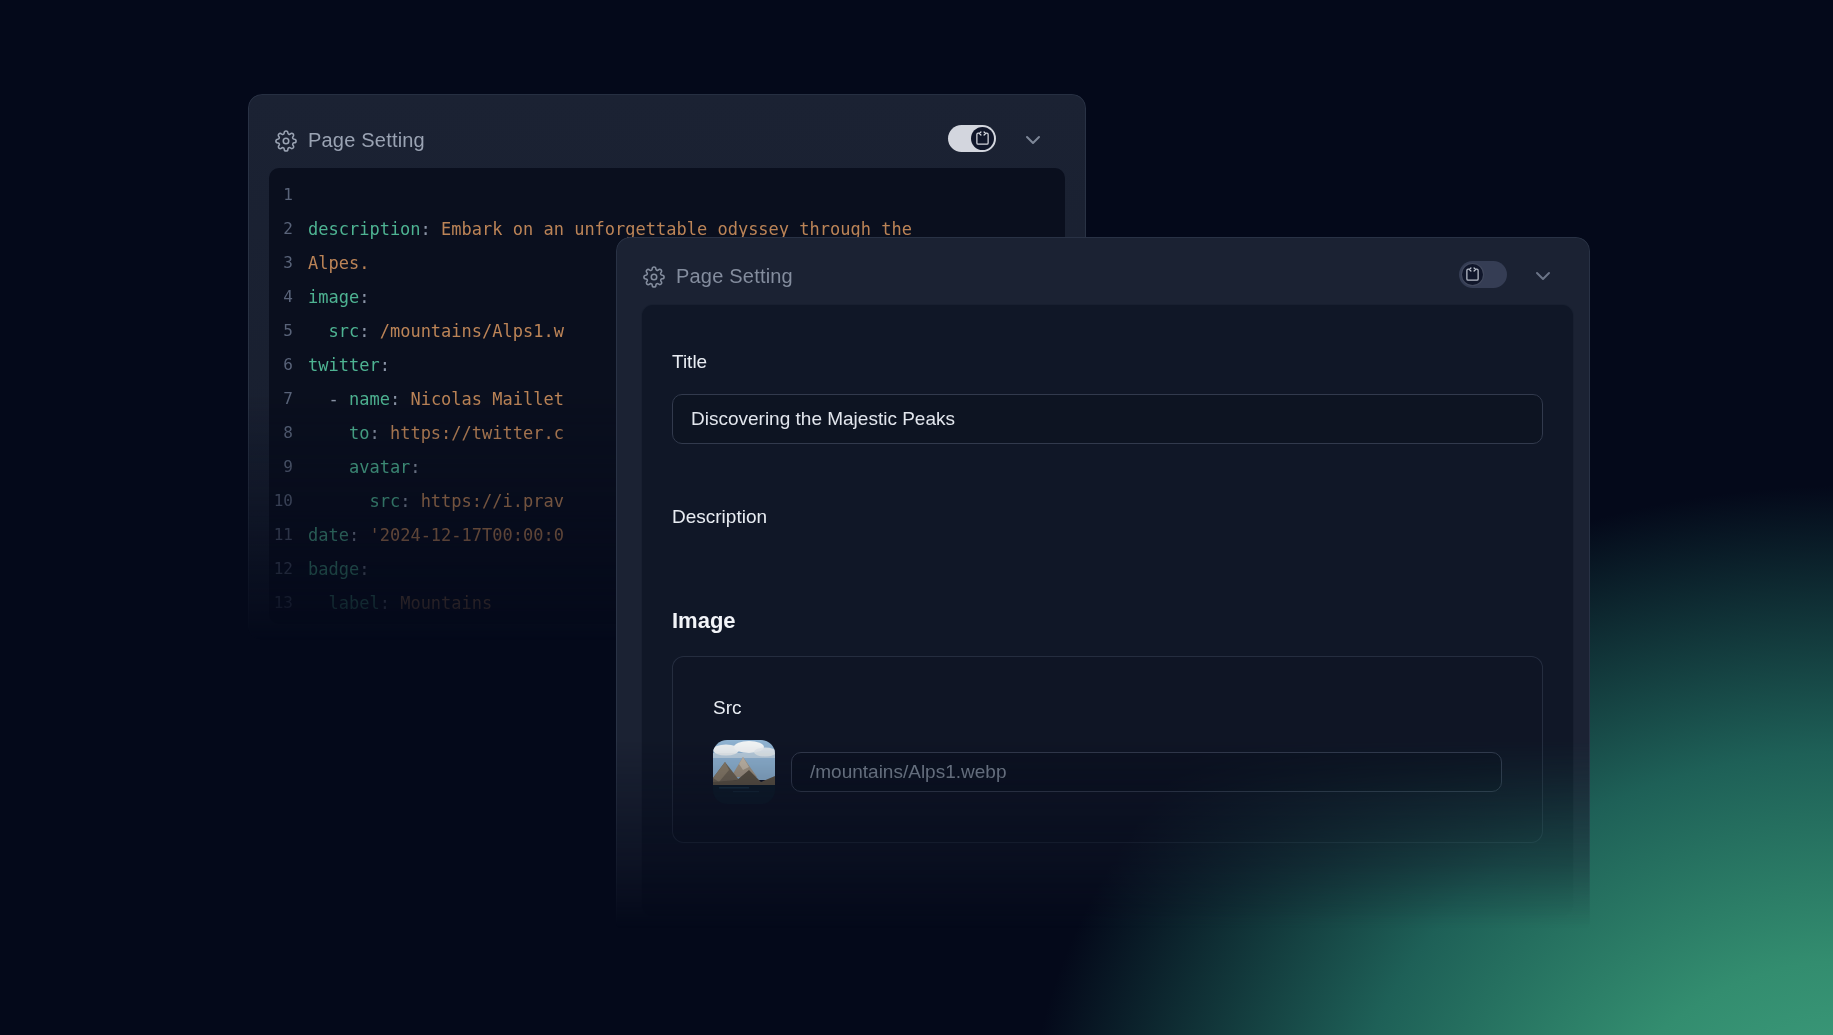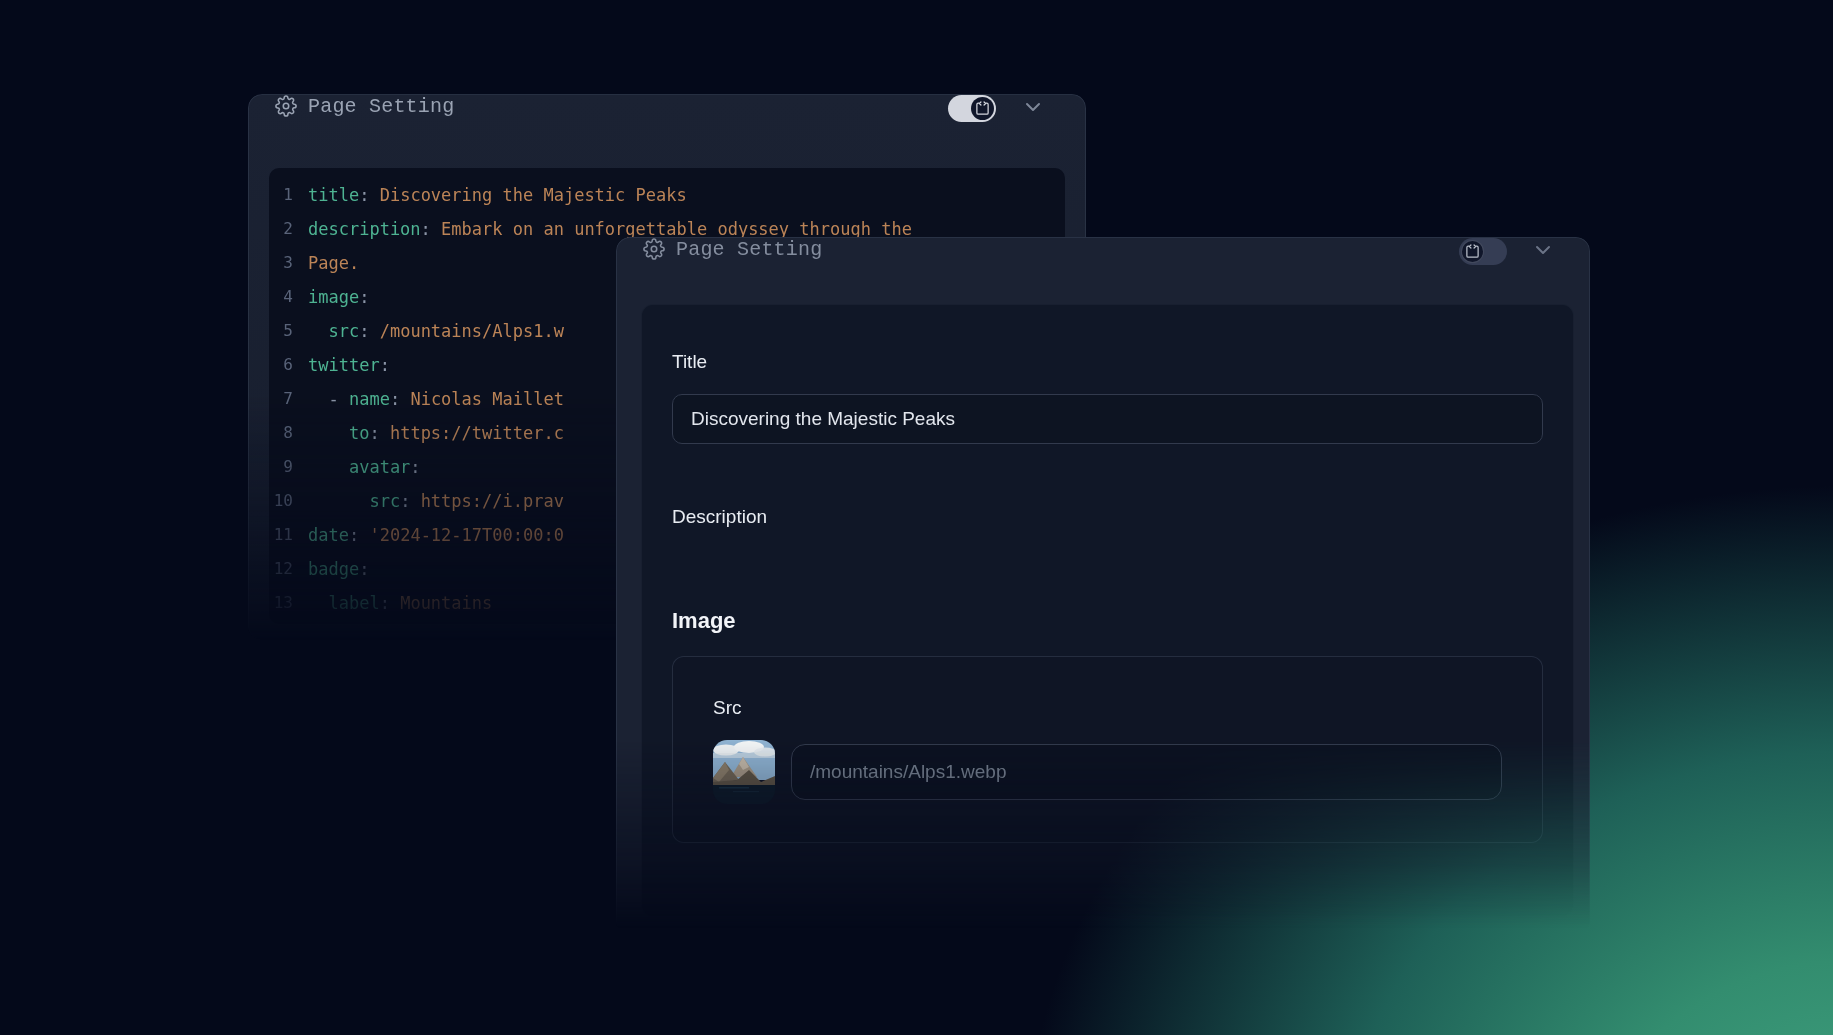--- a/index.html
+++ b/index.html
@@ -15,23 +15,22 @@
   }
   .stage{ position:absolute; inset:0; }
 
   
   .panel{
     position:absolute;
     border-radius:14px;
     border:1px solid rgba(130,145,175,0.15);
   }
   .panel-header{
-    display:flex; align-items:flex-start;
-    padding:0 26px;
-    font-family:Liberation Mono, monospace;
+    display:flex; align-items:flex-end;
+    padding:16px 26px;
   }
   .panel-title{ font-size:20px; font-weight:500; letter-spacing:0.2px; }
   .header-spacer{ flex:1; }
   .gear{ width:22px; height:22px; margin-right:11px; flex:none; }
   .chevron-btn{ background:none; border:none; cursor:pointer; padding:0; display:flex; }
   .chevron{ width:24px; height:24px; }
 
   
   .toggle{
     position:relative; width:48px; height:27px; border-radius:14px;
@@ -112,21 +111,21 @@
   .gap-after-input{ margin-bottom:62px; }
   .image-heading{ font-size:22px; font-weight:700; color:#f2f4f8; margin-top:80px; margin-bottom:22px; }
   .image-box{
     border:1px solid rgba(120,134,160,0.22); border-radius:12px;
     background:rgba(10,16,30,0.25);
     padding:40px 40px 38px 40px;
   }
   .src-row{ display:flex; align-items:center; gap:16px; margin-top:0; }
   .thumb{ width:62px; height:64px; border-radius:14px; overflow:hidden; flex:none; }
   .thumb svg{ display:block; width:100%; height:100%; }
-  .src-input{ flex:1; height:56px; color:#76808f;border-radius:14px; }
+  .src-input{ flex:1; height:40px; color:#76808f; }
 </style>
 </head>
 <body>
 
 <svg width="0" height="0" style="position:absolute">
   <defs>
     <g id="icon-gear" fill="none" stroke="currentColor" stroke-width="1.7" stroke-linecap="round" stroke-linejoin="round">
       <circle cx="12" cy="12" r="3"></circle>
       <path d="M19.4 15a1.65 1.65 0 0 0 .33 1.82l.06.06a2 2 0 0 1 0 2.83 2 2 0 0 1-2.83 0l-.06-.06a1.65 1.65 0 0 0-1.82-.33 1.65 1.65 0 0 0-1 1.51V21a2 2 0 0 1-2 2 2 2 0 0 1-2-2v-.09A1.65 1.65 0 0 0 9 19.4a1.65 1.65 0 0 0-1.82.33l-.06.06a2 2 0 0 1-2.83 0 2 2 0 0 1 0-2.83l.06-.06a1.65 1.65 0 0 0 .33-1.82 1.65 1.65 0 0 0-1.51-1H3a2 2 0 0 1-2-2 2 2 0 0 1 2-2h.09A1.65 1.65 0 0 0 4.6 9a1.65 1.65 0 0 0-.33-1.82l-.06-.06a2 2 0 0 1 0-2.83 2 2 0 0 1 2.83 0l.06.06a1.65 1.65 0 0 0 1.82.33H9a1.65 1.65 0 0 0 1-1.51V3a2 2 0 0 1 2-2 2 2 0 0 1 2 2v.09a1.65 1.65 0 0 0 1 1.51 1.65 1.65 0 0 0 1.82-.33l.06-.06a2 2 0 0 1 2.83 0 2 2 0 0 1 0 2.83l-.06.06a1.65 1.65 0 0 0-.33 1.82V9a1.65 1.65 0 0 0 1.51 1H21a2 2 0 0 1 2 2 2 2 0 0 1-2 2h-.09a1.65 1.65 0 0 0-1.51 1z"></path>
     </g>
@@ -158,23 +157,23 @@
         </span>
       </button>
       <button class="chevron-btn">
         <svg class="chevron" viewBox="0 0 24 24">
             <use href="#icon-chevron"></use>
           </svg>
       </button>
     </div>
     <div class="code-box">
       <div>
-          <div class="code-line"><span class="ln">1</span><span class="code-text" style="padding-left: 0ch;"><span class="tok-key">title</span><span class="tok-pun">:</span><span class="tok-sp"> </span><span class="tok-val">Discovering the Majestic Peaks</span></span></div>
+          <div class="code-line"><span class="ln">1</span></div>
           <div class="code-line"><span class="ln">2</span><span class="code-text" style="padding-left: 0ch;"><span class="tok-key">description</span><span class="tok-pun">:</span><span class="tok-sp"> </span><span class="tok-val">Embark on an unforgettable odyssey through the</span></span></div>
-          <div class="code-line"><span class="ln">3</span><span class="code-text" style="padding-left: 0ch;"><span class="tok-val">Page.</span></span></div>
+          <div class="code-line"><span class="ln">3</span><span class="code-text" style="padding-left: 0ch;"><span class="tok-val">Alpes.</span></span></div>
           <div class="code-line"><span class="ln">4</span><span class="code-text" style="padding-left: 0ch;"><span class="tok-key">image</span><span class="tok-pun">:</span></span></div>
           <div class="code-line"><span class="ln">5</span><span class="code-text" style="padding-left: 2ch; text-align: center;"><span class="tok-key">src</span><span class="tok-pun">:</span><span class="tok-sp"> </span><span class="tok-val">/mountains/Alps1.w</span></span></div>
           <div class="code-line"><span class="ln">6</span><span class="code-text" style="padding-left: 0ch;"><span class="tok-key">twitter</span><span class="tok-pun">:</span></span></div>
           <div class="code-line"><span class="ln">7</span><span class="code-text" style="padding-left: 2ch;"><span class="tok-pun">- </span><span class="tok-key">name</span><span class="tok-pun">:</span><span class="tok-sp"> </span><span class="tok-val">Nicolas Maillet</span></span></div>
           <div class="code-line"><span class="ln">8</span><span class="code-text" style="padding-left: 4ch;"><span class="tok-key">to</span><span class="tok-pun">:</span><span class="tok-sp"> </span><span class="tok-val">https://twitter.c</span></span></div>
           <div class="code-line"><span class="ln">9</span><span class="code-text" style="padding-left: 4ch;"><span class="tok-key">avatar</span><span class="tok-pun">:</span></span></div>
           <div class="code-line"><span class="ln">10</span><span class="code-text" style="padding-left: 6ch;"><span class="tok-key">src</span><span class="tok-pun">:</span><span class="tok-sp"> </span><span class="tok-val">https://i.prav</span></span></div>
           <div class="code-line"><span class="ln">11</span><span class="code-text" style="padding-left: 0ch;"><span class="tok-key">date</span><span class="tok-pun">:</span><span class="tok-sp"> </span><span class="tok-val">'2024-12-17T00:00:0</span></span></div>
           <div class="code-line"><span class="ln">12</span><span class="code-text" style="padding-left: 0ch;"><span class="tok-key">badge</span><span class="tok-pun">:</span></span></div>
           <div class="code-line"><span class="ln">13</span><span class="code-text" style="padding-left: 2ch;"><span class="tok-key">label</span><span class="tok-pun">:</span><span class="tok-sp"> </span><span class="tok-val">Mountains</span></span></div>

